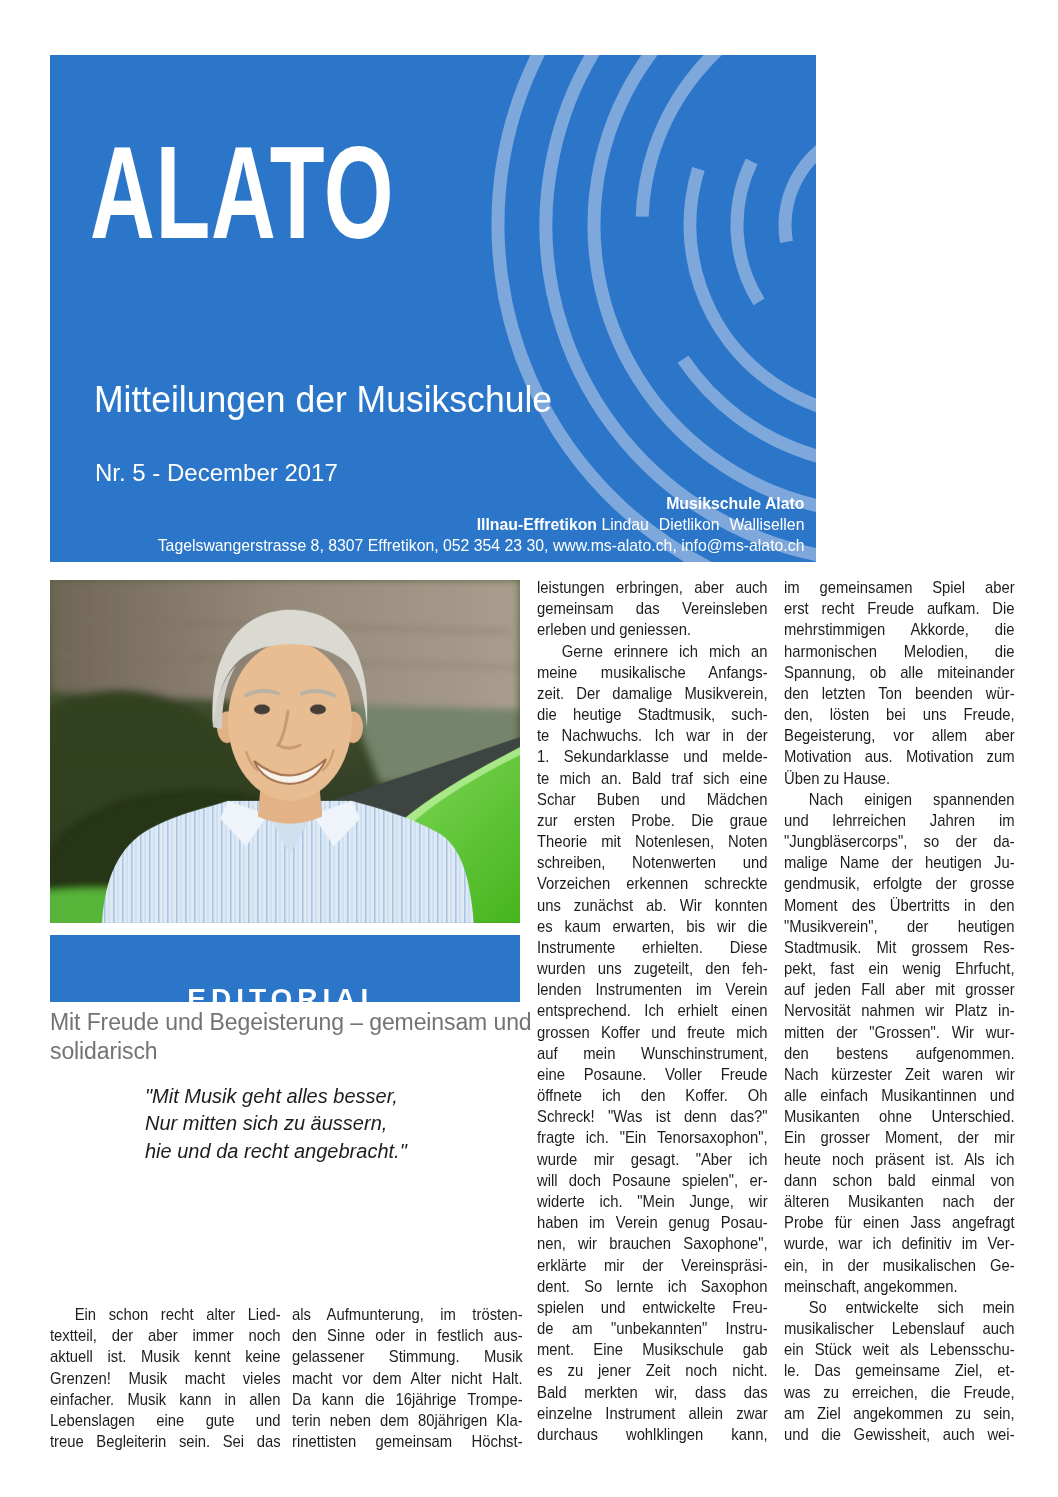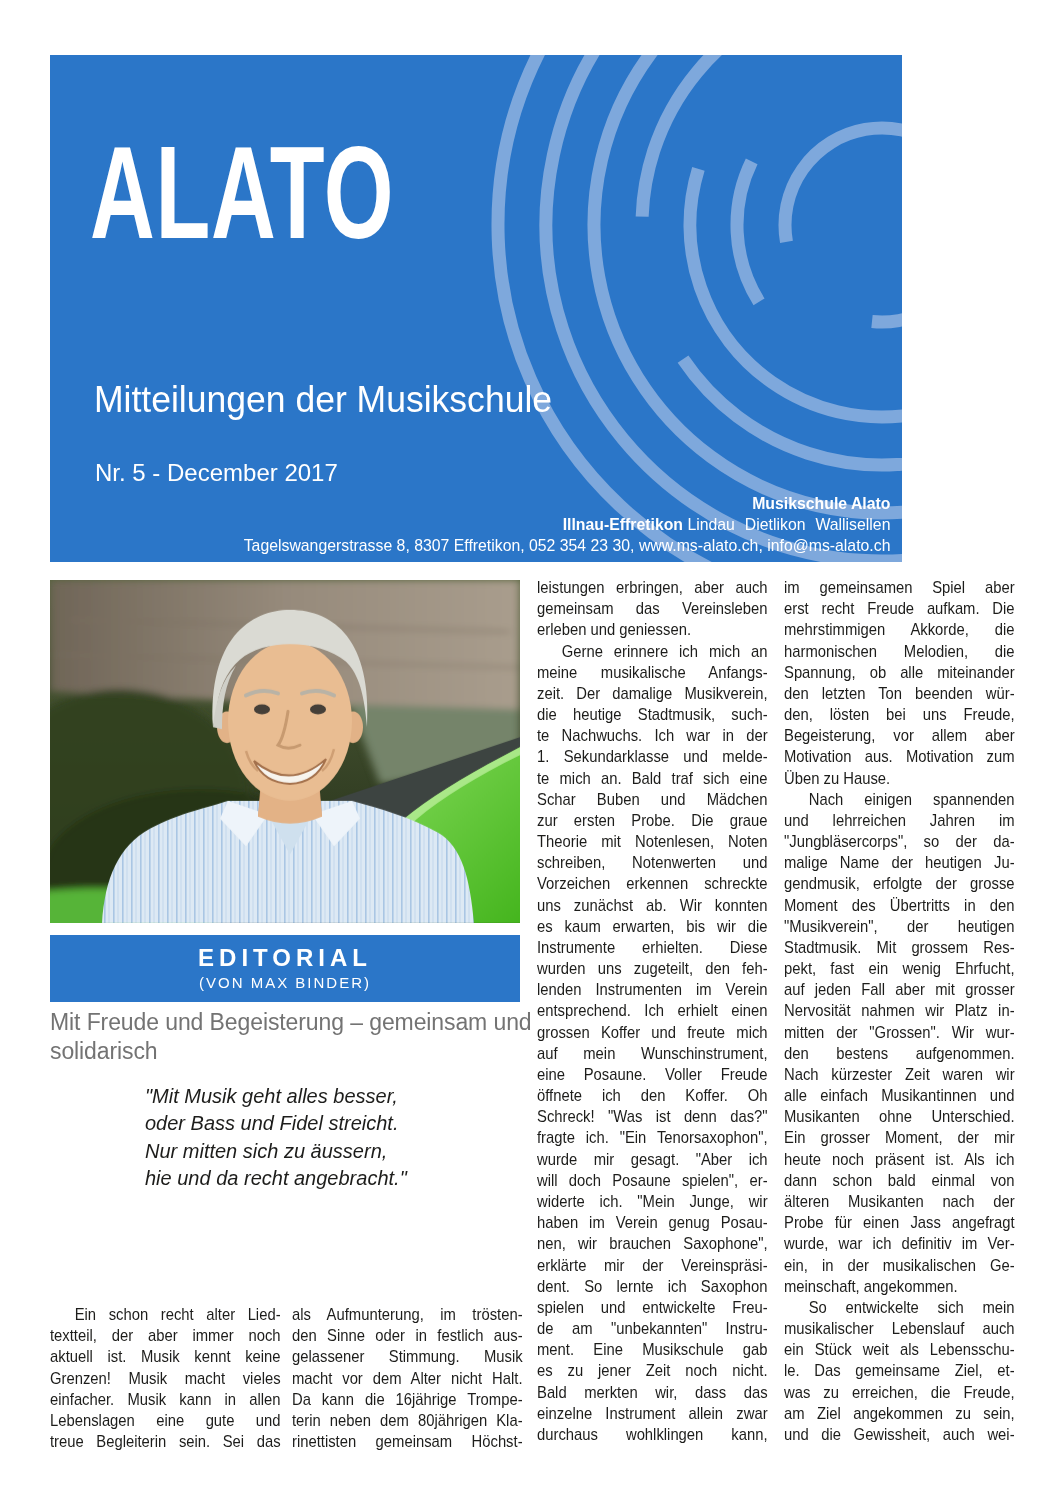--- a/index.html
+++ b/index.html
@@ -1,34 +1,34 @@
 <!DOCTYPE html>
 <html lang="de"><head>
 <meta charset="utf-8">
 <style>
   * { margin:0; padding:0; box-sizing:border-box; }
   html,body { width:1058px; height:1497px; background:#ffffff; font-family:"Liberation Sans", sans-serif; }
   .page { position:relative; width:1058px; height:1497px; overflow:hidden; background:#fff; }
 
   
-  .masthead { position:absolute; left:50px; top:55px; width:852px; height:507px; background:#2B76C8; color:#fff; overflow:hidden; }
+  .masthead { position:absolute; left:50px; top:55px; width:766px; height:507px; background:#2B76C8; color:#fff; overflow:hidden; }
   .arcs { position:absolute; left:0; top:0; }
   .alato { position:absolute; left:40px; top:72px; font-size:132px; font-weight:bold; line-height:1; letter-spacing:1px; transform:scaleX(.68); transform-origin:0 0; white-space:nowrap; }
   .subtitle { position:absolute; left:44px; top:325px; font-size:37px; line-height:1.1; white-space:nowrap; transform:scaleX(.96); transform-origin:0 0; }
   .issue { position:absolute; left:45px; top:404px; font-size:24px; white-space:nowrap; }
   .contact { position:absolute; right:12px; top:438px; text-align:right; font-size:17px; line-height:21px; transform:scaleX(.93); transform-origin:100% 0; white-space:nowrap; }
   .contact .b { font-weight:bold; }
   .contact .towns { word-spacing:6px; }
   .contact a { color:#fff; text-decoration:none; }
 
   
   .photo { position:absolute; left:50px; top:580px; width:470px; height:343px; }
   .photo svg { display:block; width:100%; height:100%; }
   .banner { position:absolute; left:50px; top:935px; width:470px; height:67px; background:#2B76C8; color:#fff; text-align:center; }
-  .banner-title { padding-top:9px; font-size:24px; letter-spacing:5px; font-weight:bold; }
+  .banner-title { padding-top:9px; font-size:28px; letter-spacing:5px; font-weight:bold;margin-top:39px; }
   .banner-byline { padding-top:2px; font-size:15px; letter-spacing:2px; }
   .headline { position:absolute; left:50px; top:1008px; width:492px; font-size:23px; line-height:29px; letter-spacing:-.1px; color:#737373; }
   .poem { position:absolute; left:145px; top:1083px; font-size:20px; line-height:27.4px; font-style:italic; color:#1d1d1b; }
 
   
   .col { position:absolute; width:252px; transform:scaleX(.915); transform-origin:0 0; font-size:16.2px; line-height:21.17px; color:#1d1d1b; }
   .col-1 { left:50px;  top:1304px; }
   .col-2 { left:292px; top:1304px; }
   .col-3 { left:537px; top:577px; }
   .col-4 { left:784px; top:577px; }
@@ -127,21 +127,20 @@
 
   <div class="banner">
     <div class="banner-title">EDITORIAL</div>
     <div class="banner-byline">(VON MAX BINDER)</div>
   </div>
 
   <h1 class="headline" style="font-weight:normal;">Mit Freude und Begeisterung – gemeinsam und solidarisch</h1>
 
   <div class="poem">
       <div>"Mit Musik geht alles besser,</div>
-      <div>oder Bass und Fidel streicht.</div>
       <div>Nur mitten sich zu äussern,</div>
       <div>hie und da recht angebracht."</div>
     </div>
 
   <div class="col col-1">
       <div class="line indent">Ein schon recht alter Lied-</div>
       <div class="line">textteil, der aber immer noch</div>
       <div class="line">aktuell ist. Musik kennt keine</div>
       <div class="line">Grenzen! Musik macht vieles</div>
       <div class="line">einfacher. Musik kann in allen</div>

